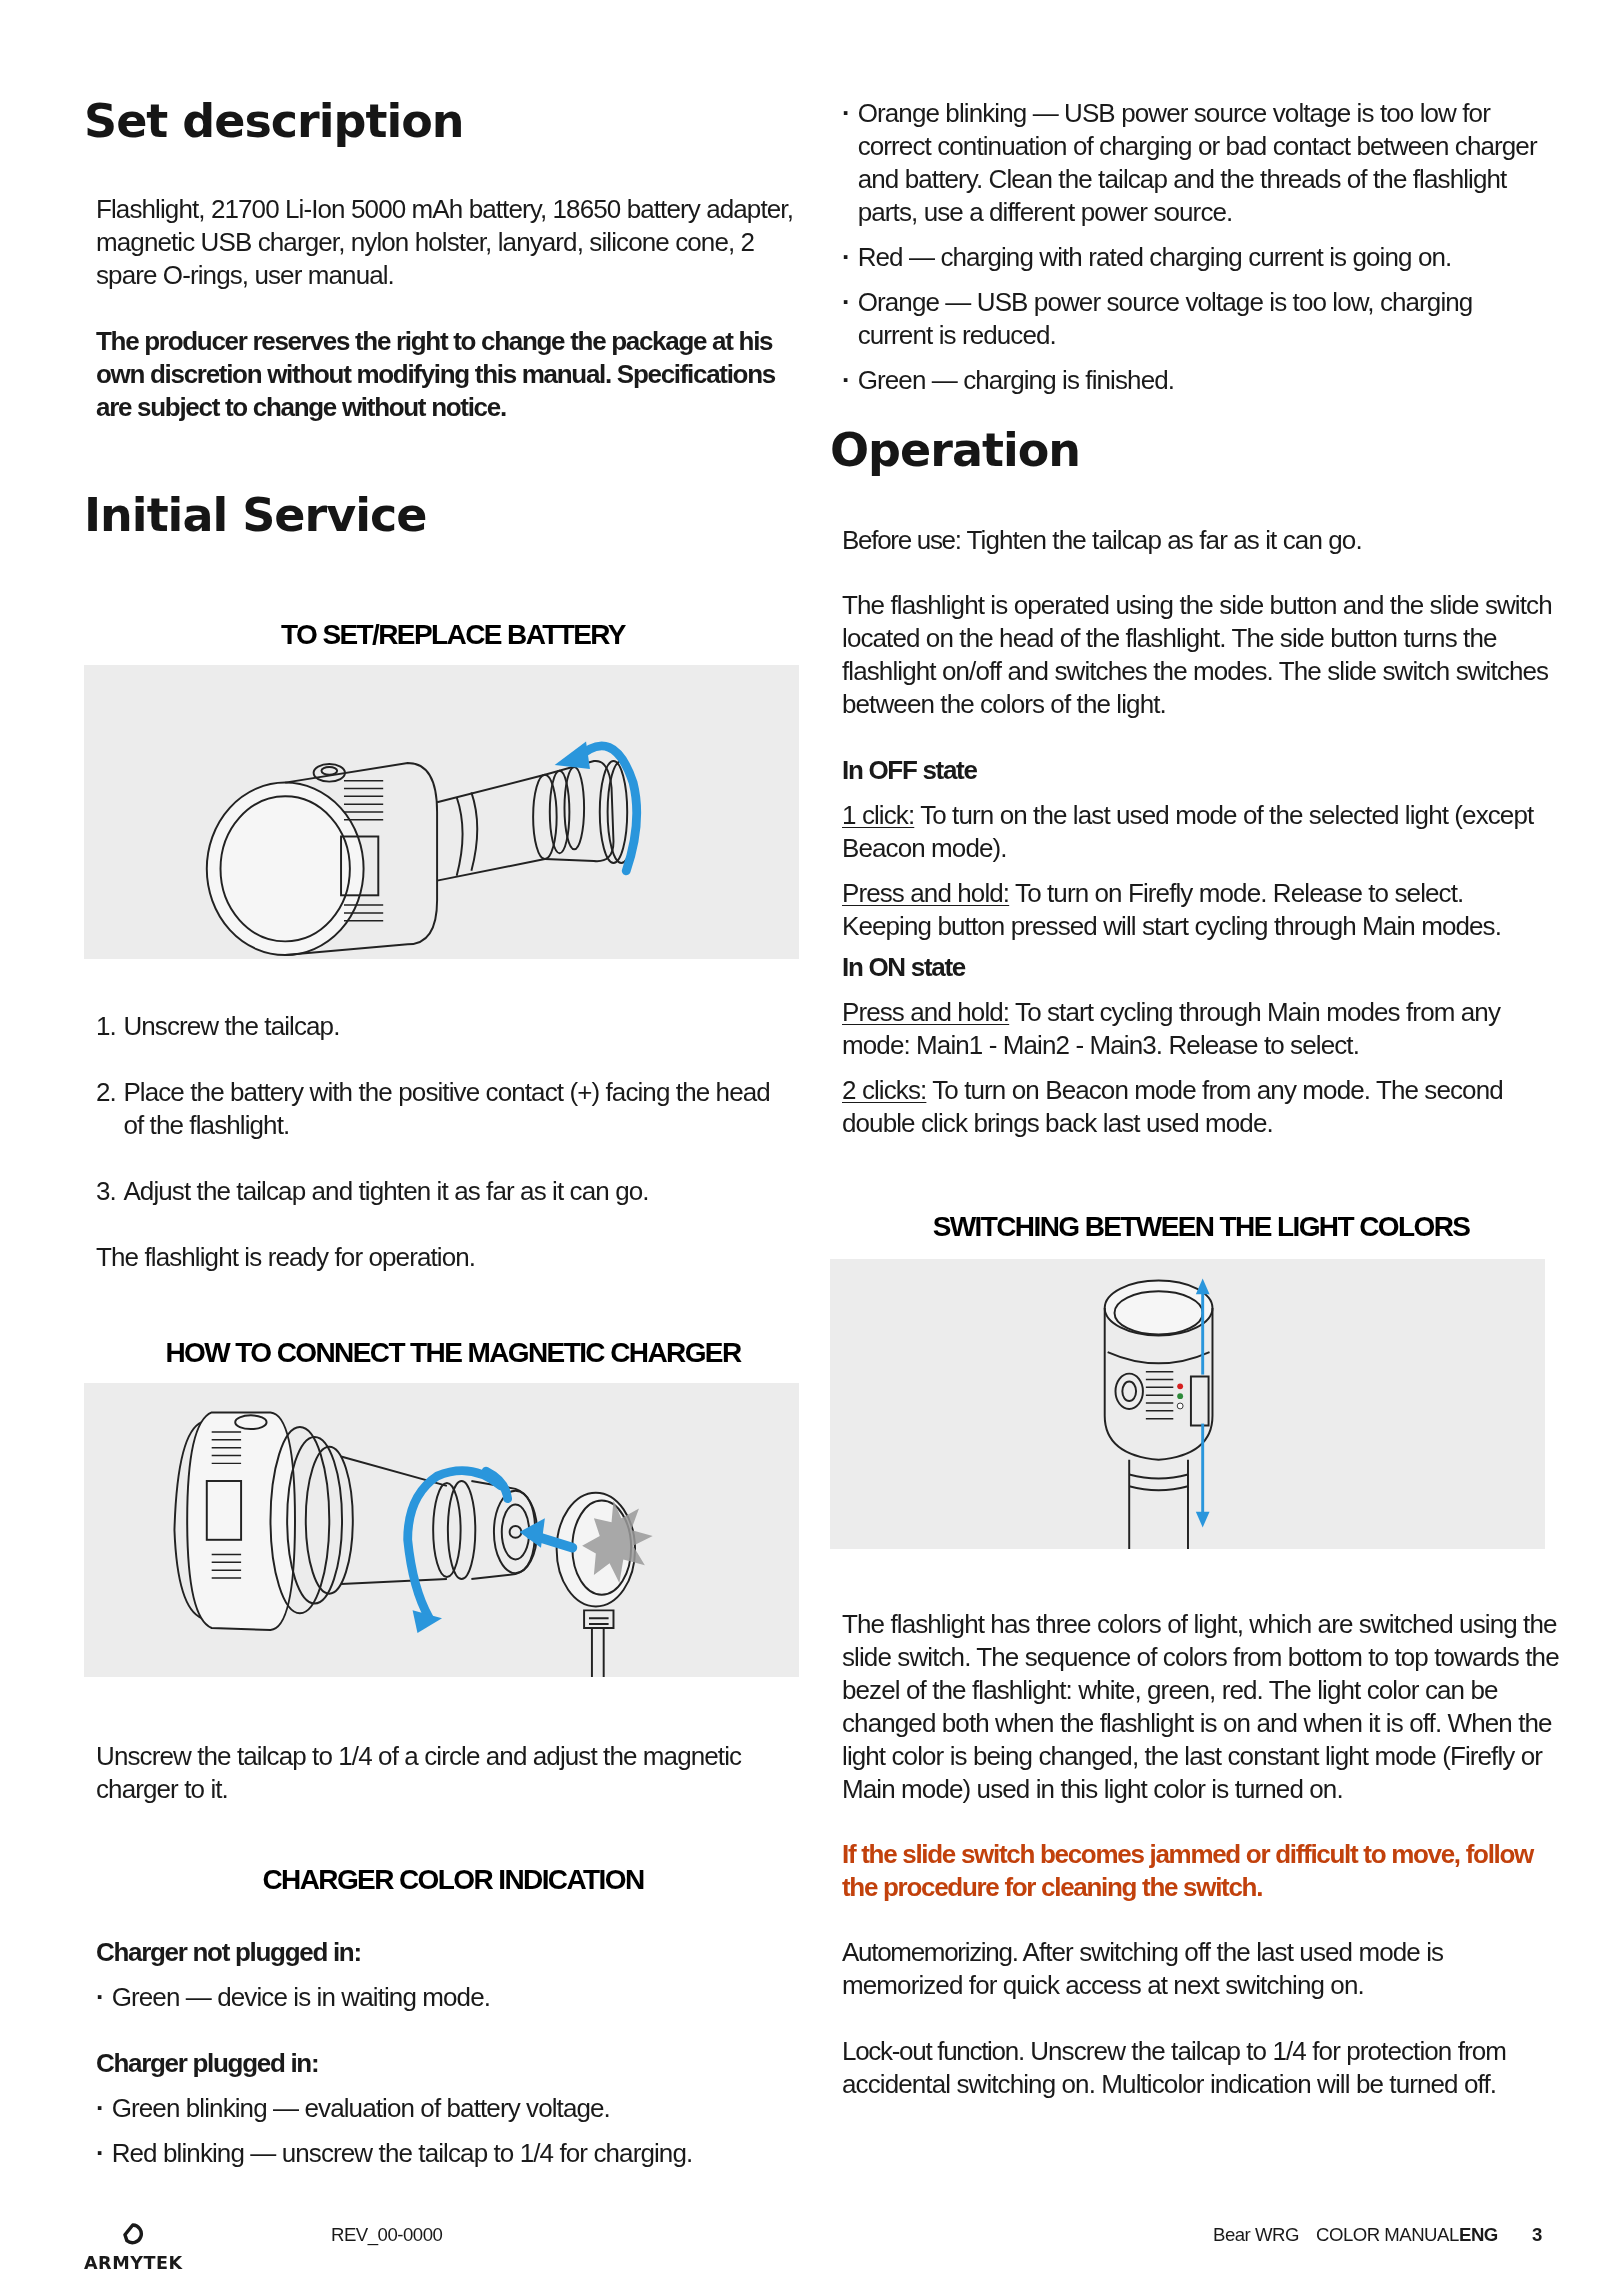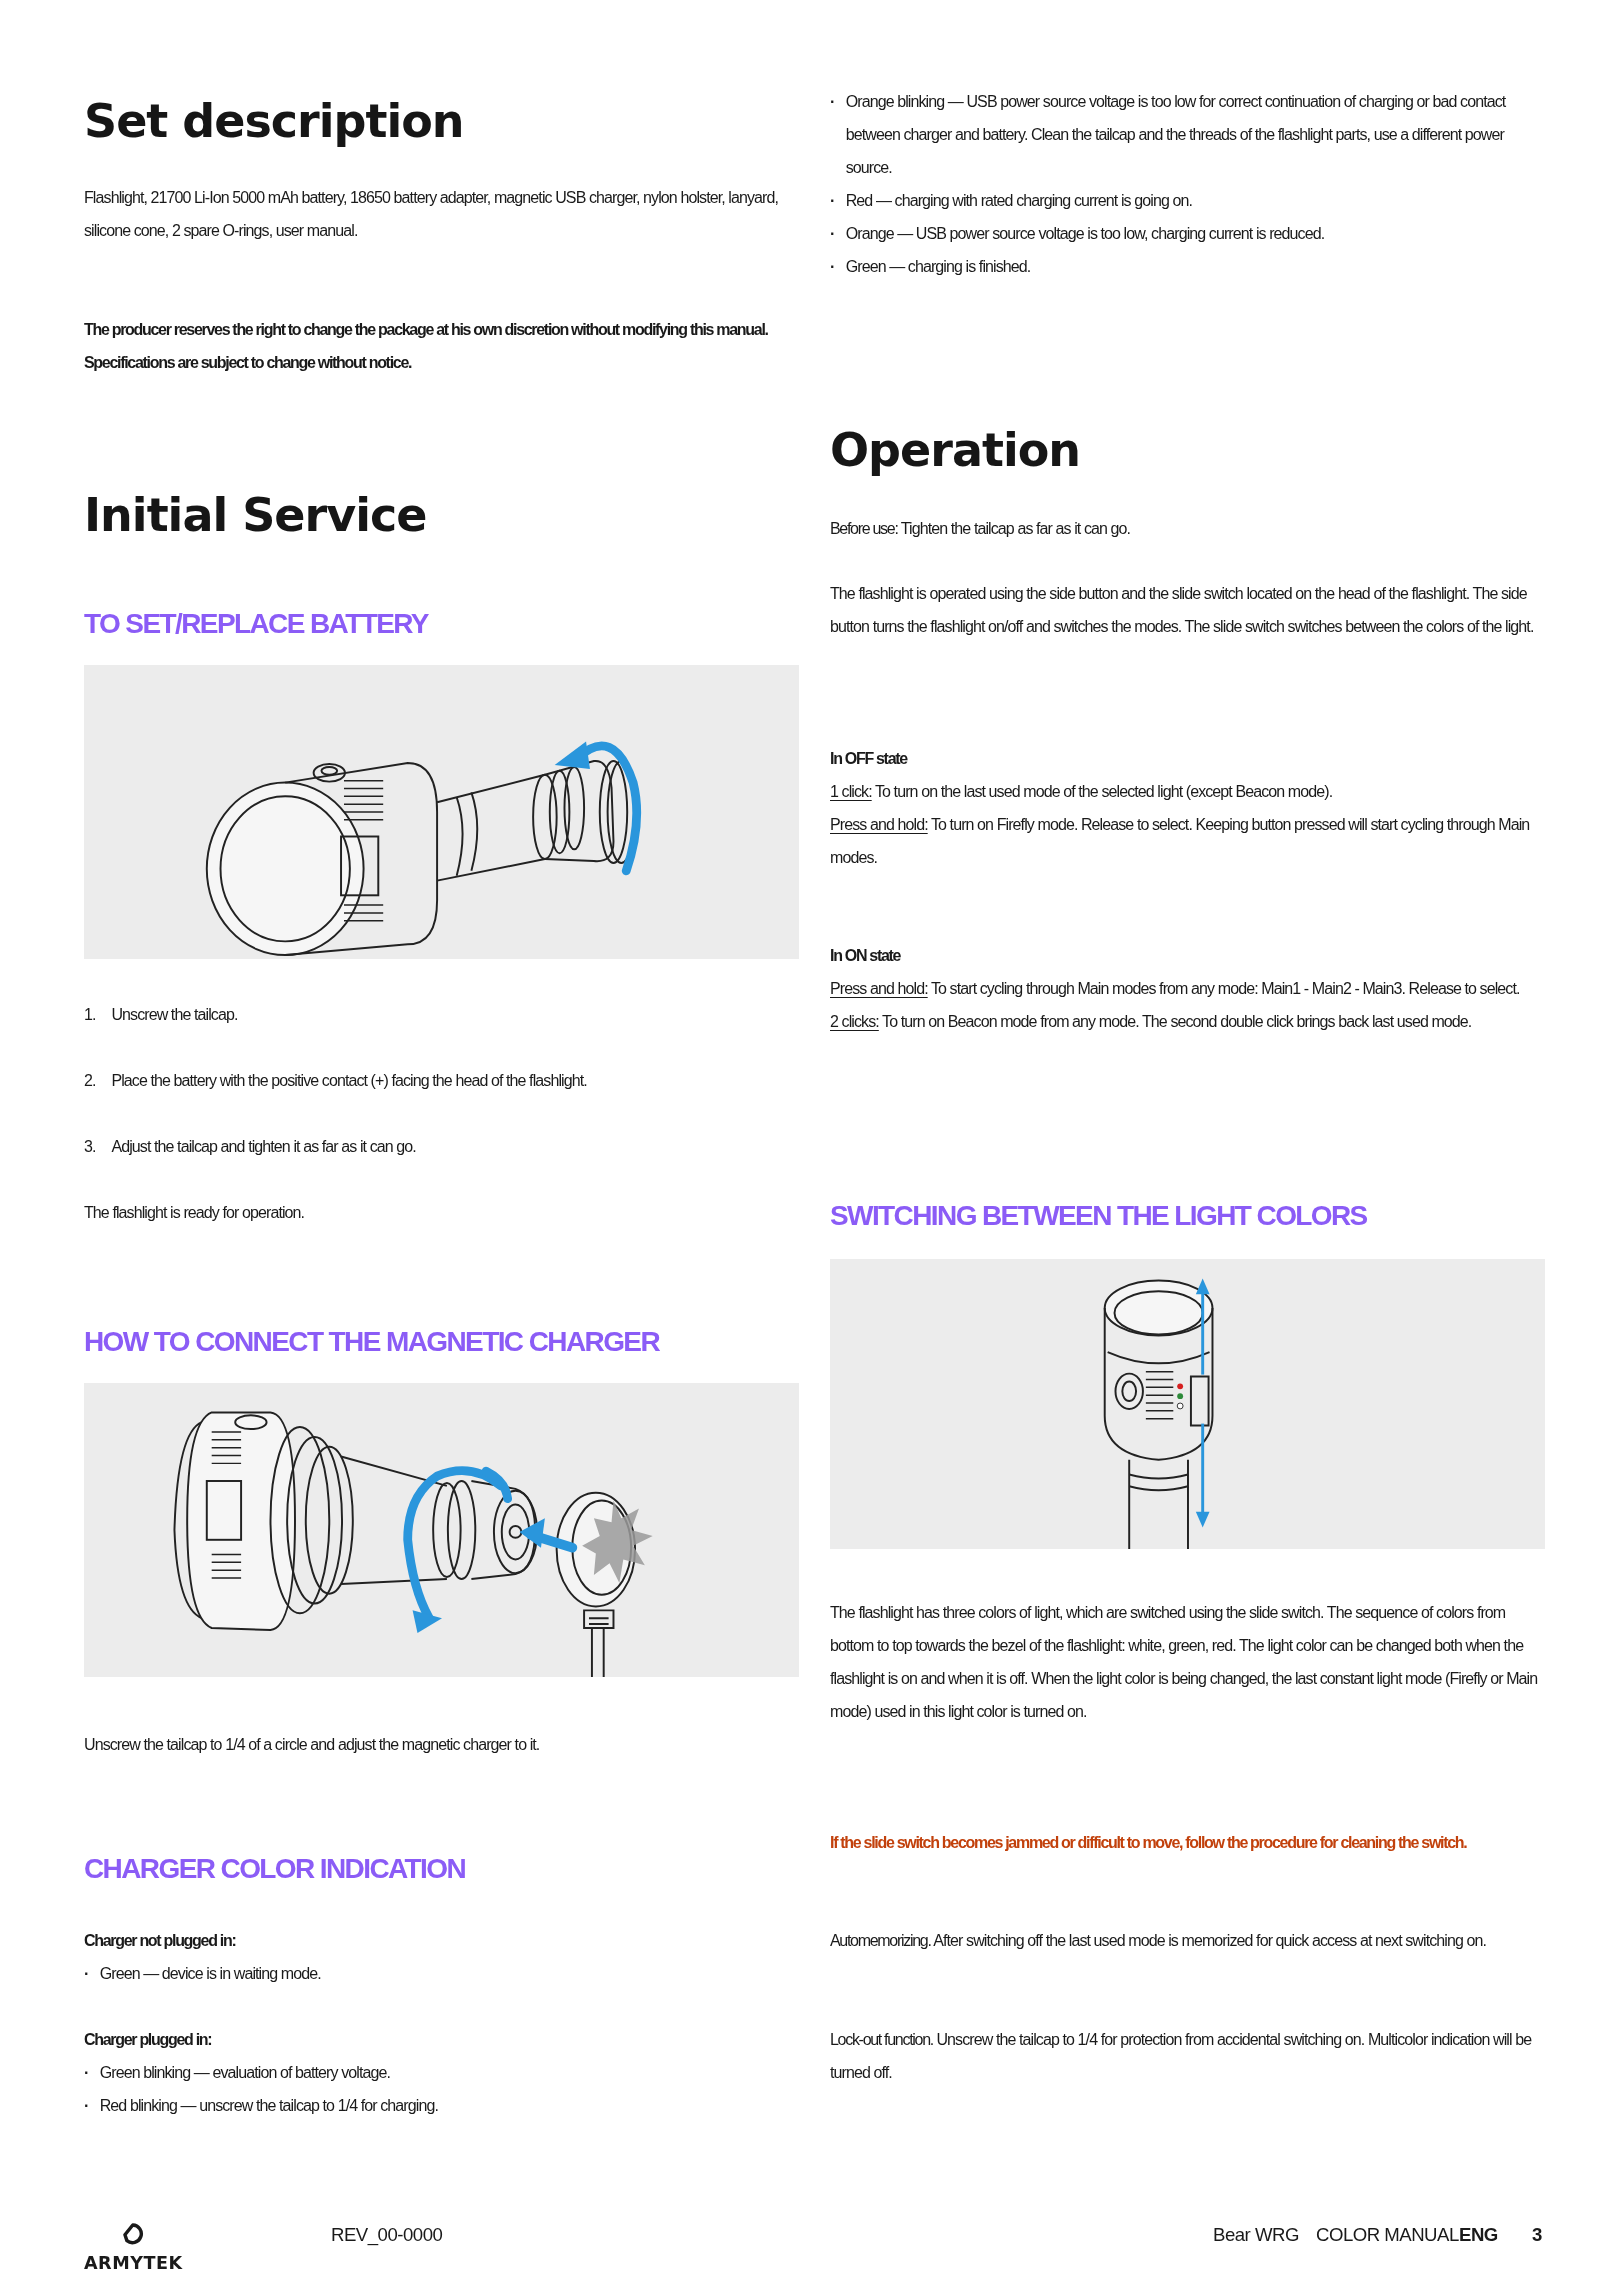--- a/index.html
+++ b/index.html
@@ -2,22 +2,22 @@
 <html><head>
 <meta charset="utf-8">
 <style>
   html, body { margin:0; padding:0; background:#ffffff; }
   body { width:1620px; height:2292px; position:relative; overflow:hidden;
          font-family:"Liberation Sans", "DejaVu Sans", sans-serif; color:#1a1a1a; }
   .abs { position:absolute; }
   .col-left { left:84px; width:716px; }
   .col-right { left:830px; width:720px; }
   .h1 { font-family:"DejaVu Sans", sans-serif; font-weight:bold; font-size:46px; letter-spacing:-1px; line-height:55px; margin:0; color:#161616; }
-  .h2 { font-family:"Liberation Sans", sans-serif; font-weight:bold; font-size:28px; letter-spacing:-1.6px; line-height:35px; margin:0; color:#8b5cf6; transform-origin:left center; }
-  .p { font-family:"Liberation Sans", sans-serif; font-size:16px; line-height:33px; letter-spacing:-0.9px; margin:0; color:#1a1a1a; }
+  .h2 { font-family:"Liberation Sans", sans-serif; font-weight:bold; font-size:28px; letter-spacing:-1.6px; line-height:35px; margin:11px; color:#000000; transform-origin:left center;text-align:center; }
+  .p { font-family:"Liberation Sans", sans-serif; font-size:26px; line-height:33px; letter-spacing:-0.9px; margin:12px; color:#1a1a1a; }
   .p b { font-weight:normal; letter-spacing:-1.3px; }
   .bold-para { font-weight:bold; letter-spacing:-1.3px; }
   .red { color:#c2410c; }
   .u { text-decoration:underline; text-underline-offset:2.9px; text-decoration-thickness:1px; }
   .bullet { position:relative; padding-left:15.7px; }
   .bullet::before { content:"·"; position:absolute; left:0; top:0; font-weight:bold; }
   .num { position:relative; padding-left:27.4px; }
   .num .n { position:absolute; left:0; }
   .panel { position:absolute; background:#ececec; }
   .panel svg { position:absolute; left:0; top:0; width:100%; height:100%; }

